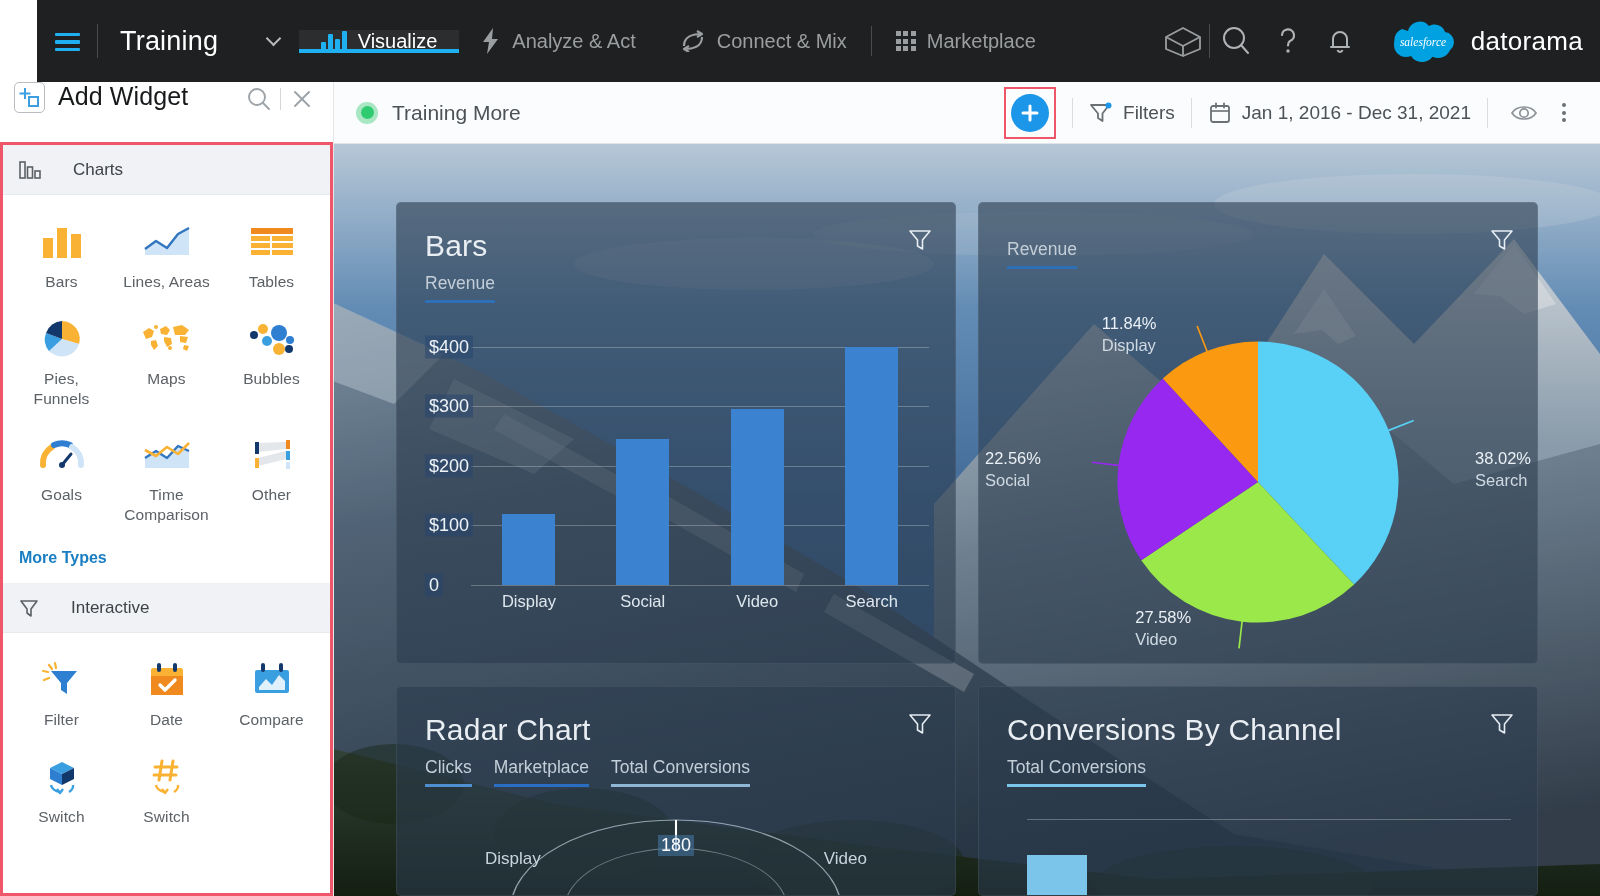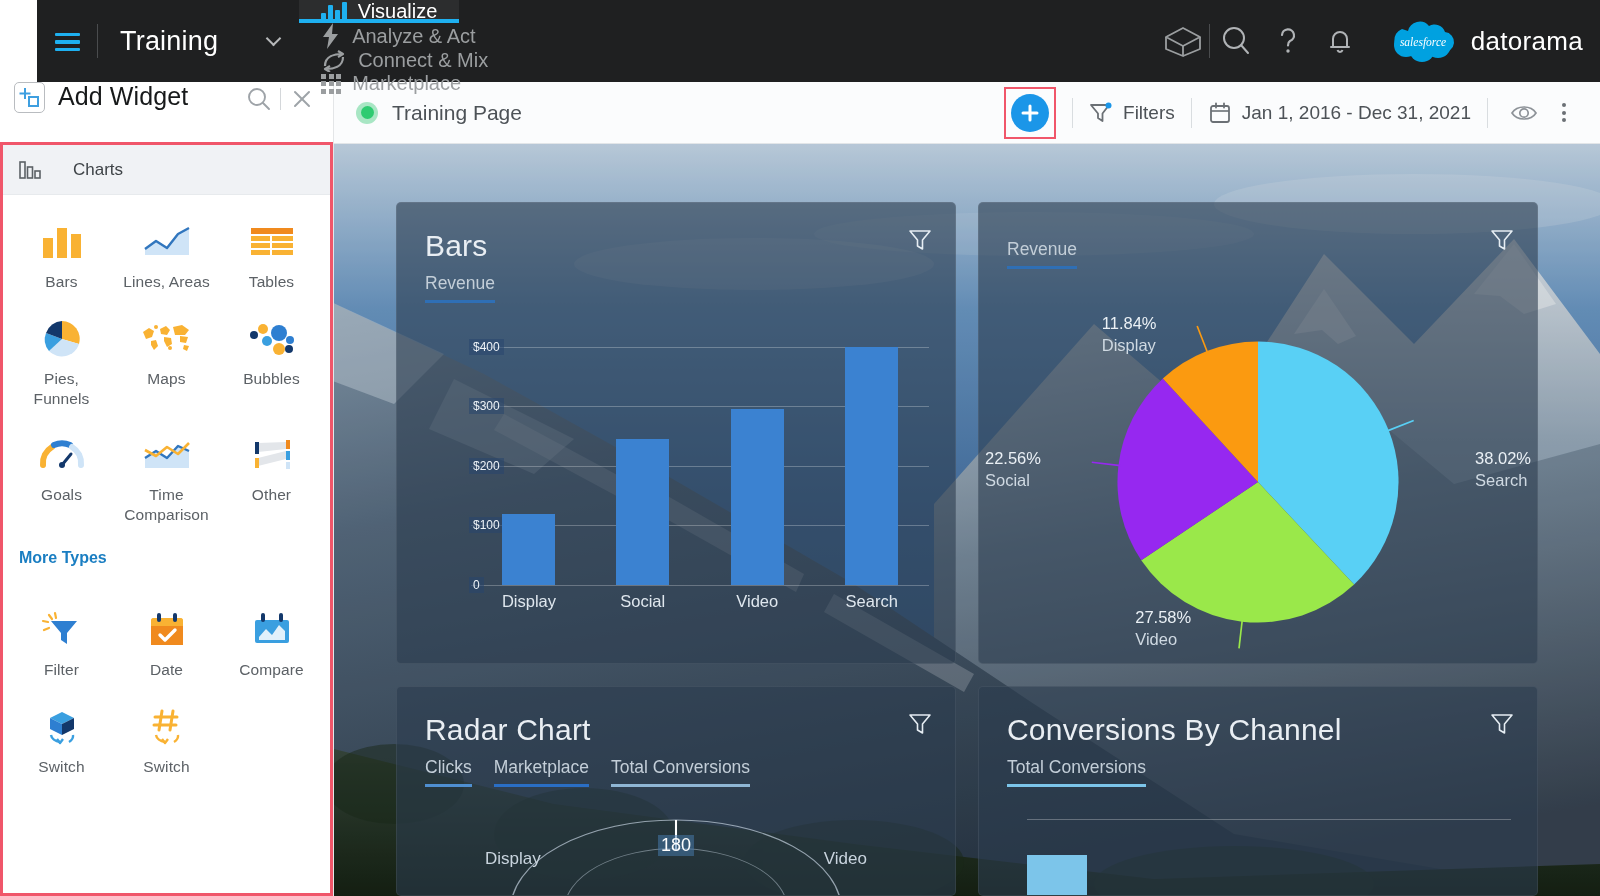--- a/index.html
+++ b/index.html
@@ -26,21 +26,21 @@
     display:flex; align-items:center; gap:0; padding:0 14px 0 22px; cursor:pointer;
   }
   .nav-account-name {
     color:#fff; font-size:27px; font-weight:400; letter-spacing:.2px;
   }
   .chev {
     display:inline-block; width:11px; height:11px;
     border-right:2px solid #b6b8ba; border-bottom:2px solid #b6b8ba;
     transform:rotate(45deg); margin-left:50px; margin-top:-6px;
   }
-  .nav-tabs { display:flex; align-items:flex-start; margin-left:6px;flex-direction:column; }
+  .nav-tabs { display:flex; align-items:center; margin-left:6px; }
   .nav-tab {
     display:flex; align-items:center; gap:11px; padding:0 22px;
     color:#9b9ea0; font-size:20px; cursor:pointer; position:relative;
   }
   .nav-tab.active { background:#2c2d2e; color:#ffffff; }
   .nav-tab.active:after {
     content:""; position:absolute; left:0; right:0; bottom:0; height:4px; background:#1eb0f0;
   }
   .nav-tab .lbl { white-space:nowrap; }
   .tab-sep { width:1px; height:30px; background:#4a4c4e; align-self:center; margin:0 2px; }
@@ -151,24 +151,23 @@
   .w-metric:after {
     content:""; position:absolute; left:0; right:0; bottom:0; height:3px; border-radius:2px;
   }
   .w-funnel { position:absolute; right:22px; top:24px; cursor:pointer; }
 
   
   .barchart { position:absolute; left:28px; right:26px; top:126px; bottom:48px; }
   .bc-plot { position:absolute; left:46px; right:0; top:0; bottom:30px; }
   .bc-grid { position:absolute; left:0; right:0; height:1px; background:rgba(255,255,255,.26); }
   .bc-ylbl {
-    position:absolute; left:0; font-size:12px; color:#eef3f7;
+    position:absolute; left:0; font-size:18px; color:#eef3f7;
     background:rgba(40,70,110,.55); padding:1px 4px; transform:translateY(-50%);
     white-space:nowrap;
-    margin-left:44px;
   }
   .bc-bars { position:absolute; left:0; right:0; bottom:0; top:0; display:flex;
     align-items:flex-end; justify-content:space-around; }
   .bc-col { width:11.5%; display:flex; flex-direction:column; align-items:center; height:100%; justify-content:flex-end; }
   .bc-bar { width:100%; background:#3b82d1; }
   .bc-xlbls { position:absolute; left:46px; right:0; bottom:0; height:28px; display:flex;
     align-items:center; justify-content:space-around; }
   .bc-xlbl { font-size:16.5px; color:#dfe7ee; width:11.5%; text-align:center; }
 
   
@@ -450,20 +449,26 @@
               <rect x="36" y="14" width="4" height="9" fill="#3a9fe0"></rect>
               <rect x="36" y="25" width="4" height="7" fill="#cfe4f7"></rect>
             </svg>
           </div>
           <div class="glabel">Other</div>
         </div>
       </div>
 
       <div class="more-types">More Types</div>
 
+      <div class="sect-head">
+        <svg width="20" height="20" viewBox="0 0 20 20">
+          <path d="M2 3 H18 L12 11 V18 L8 15 V11 Z" fill="none" stroke="#5c6166" stroke-width="1.6" stroke-linejoin="round"></path>
+        </svg>
+        <span class="sect-title">Interactive</span>
+      </div>
 
       <div class="grid3">
         <div class="gitem">
           <div class="gicon">
             <svg width="44" height="38" viewBox="0 0 44 38">
               <path d="M11 10 H37 L27 22 V33 L21 29 V22 Z" fill="#2e7fd1"></path>
               <g stroke="#f9b233" stroke-width="2.2" stroke-linecap="round">
                 <line x1="9" y1="4" x2="12" y2="8"></line>
                   <line x1="3" y1="10" x2="8" y2="11"></line>
                 <line x1="4" y1="19" x2="9" y2="17"></line>
@@ -533,21 +538,21 @@
       </div>
     </div>
   </div>
 
   <div class="dash">
 
     <div class="dash-toolbar">
       <div class="page-dot">
           <i></i>
         </div>
-      <div class="page-name">Training Page</div>
+      <div class="page-name">Training More</div>
 
       <div class="tb-right">
         <div class="plus-wrap">
           <div class="plus-btn">
             <svg width="22" height="22" viewBox="0 0 22 22">
               <line x1="11" y1="4" x2="11" y2="18" stroke="#fff" stroke-width="3" stroke-linecap="round"></line>
               <line x1="4" y1="11" x2="18" y2="11" stroke="#fff" stroke-width="3" stroke-linecap="round"></line>
             </svg>
           </div>
         </div>

